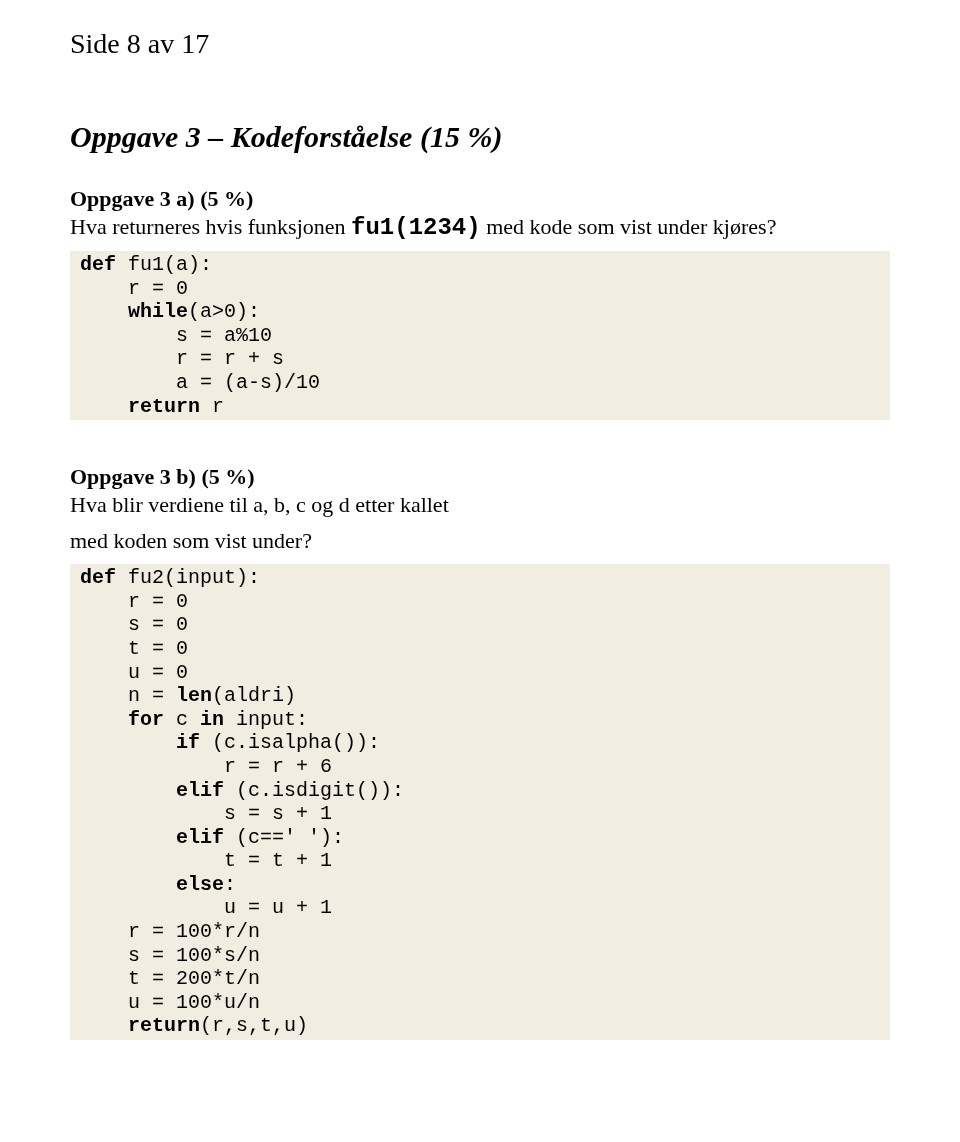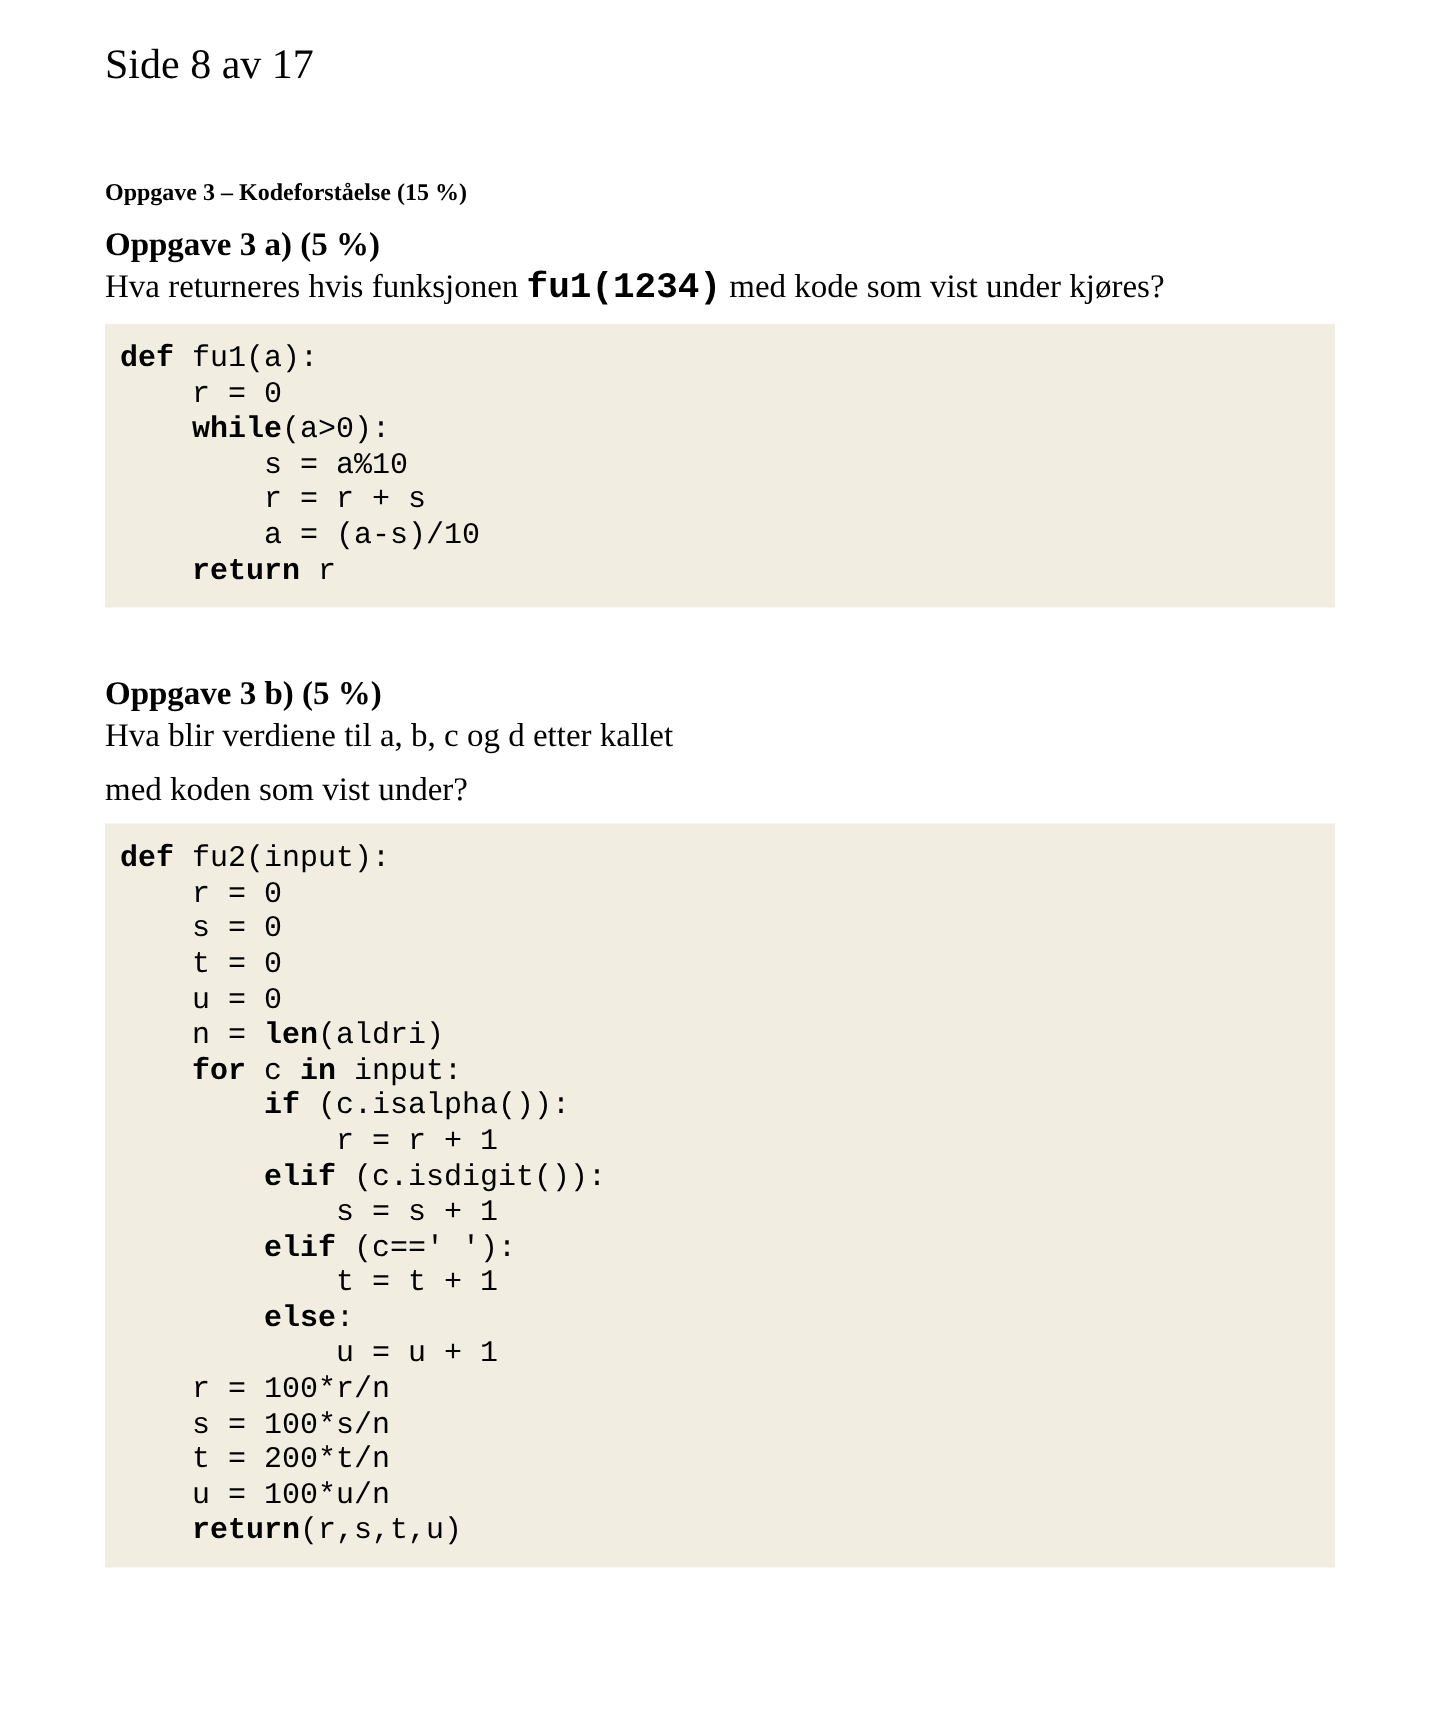--- a/index.html
+++ b/index.html
@@ -13,44 +13,45 @@
   }
   .page {
     padding: 28px 70px 30px 70px;
   }
   .header-right {
     text-align: left;
     font-size: 28px;
     margin-bottom: 60px;
   }
   .title {
-    font-size: 16px;
+    font-size: 30px;
     font-weight: bold;
-    margin-bottom: 12px;
+    font-style: italic;
+    margin-bottom: 32px;
   }
   .subtitle {
     font-size: 22px;
     font-weight: bold;
     margin-bottom: 2px;
   }
   .prompt {
     font-size: 22px;
     margin-bottom: 10px;
   }
   .code-inline {
     font-family: "Courier New", Courier, monospace;
     font-weight: bold;
     font-size: 24px;
   }
   .code-block {
     background: #f2ede1;
     font-family: "Courier New", Courier, monospace;
     font-size: 20px;
     line-height: 1.18;
-    padding: 12px 10px;
+    padding: 2px 10px;
     white-space: pre;
     margin-bottom: 40px;
   }
   .code-block .kw {
     font-weight: bold;
   }
   .section-gap {
     margin-top: 44px;
   }
 </style>
@@ -83,21 +84,21 @@
   <div class="prompt">med koden som vist under?</div>
 
   <div class="code-block"><span class="kw">def</span><span> fu2(input):</span>
 <span>    r = 0</span>
 <span>    s = 0</span>
 <span>    t = 0</span>
 <span>    u = 0</span>
 <span>    n = </span><span class="kw">len</span><span>(aldri)</span>
 <span>    </span><span class="kw">for</span><span> c </span><span class="kw">in</span><span> input:</span>
 <span>        </span><span class="kw">if</span><span> (c.isalpha()):</span>
-<span>            r = r + 1</span>
+<span>            r = r + 6</span>
 <span>        </span><span class="kw">elif</span><span> (c.isdigit()):</span>
 <span>            s = s + 1</span>
 <span>        </span><span class="kw">elif</span><span> (c==' '):</span>
 <span>            t = t + 1</span>
 <span>        </span><span class="kw">else</span><span>:</span>
 <span>            u = u + 1</span>
 <span>    r = 100*r/n</span>
 <span>    s = 100*s/n</span>
 <span>    t = 200*t/n</span>
 <span>    u = 100*u/n</span>

